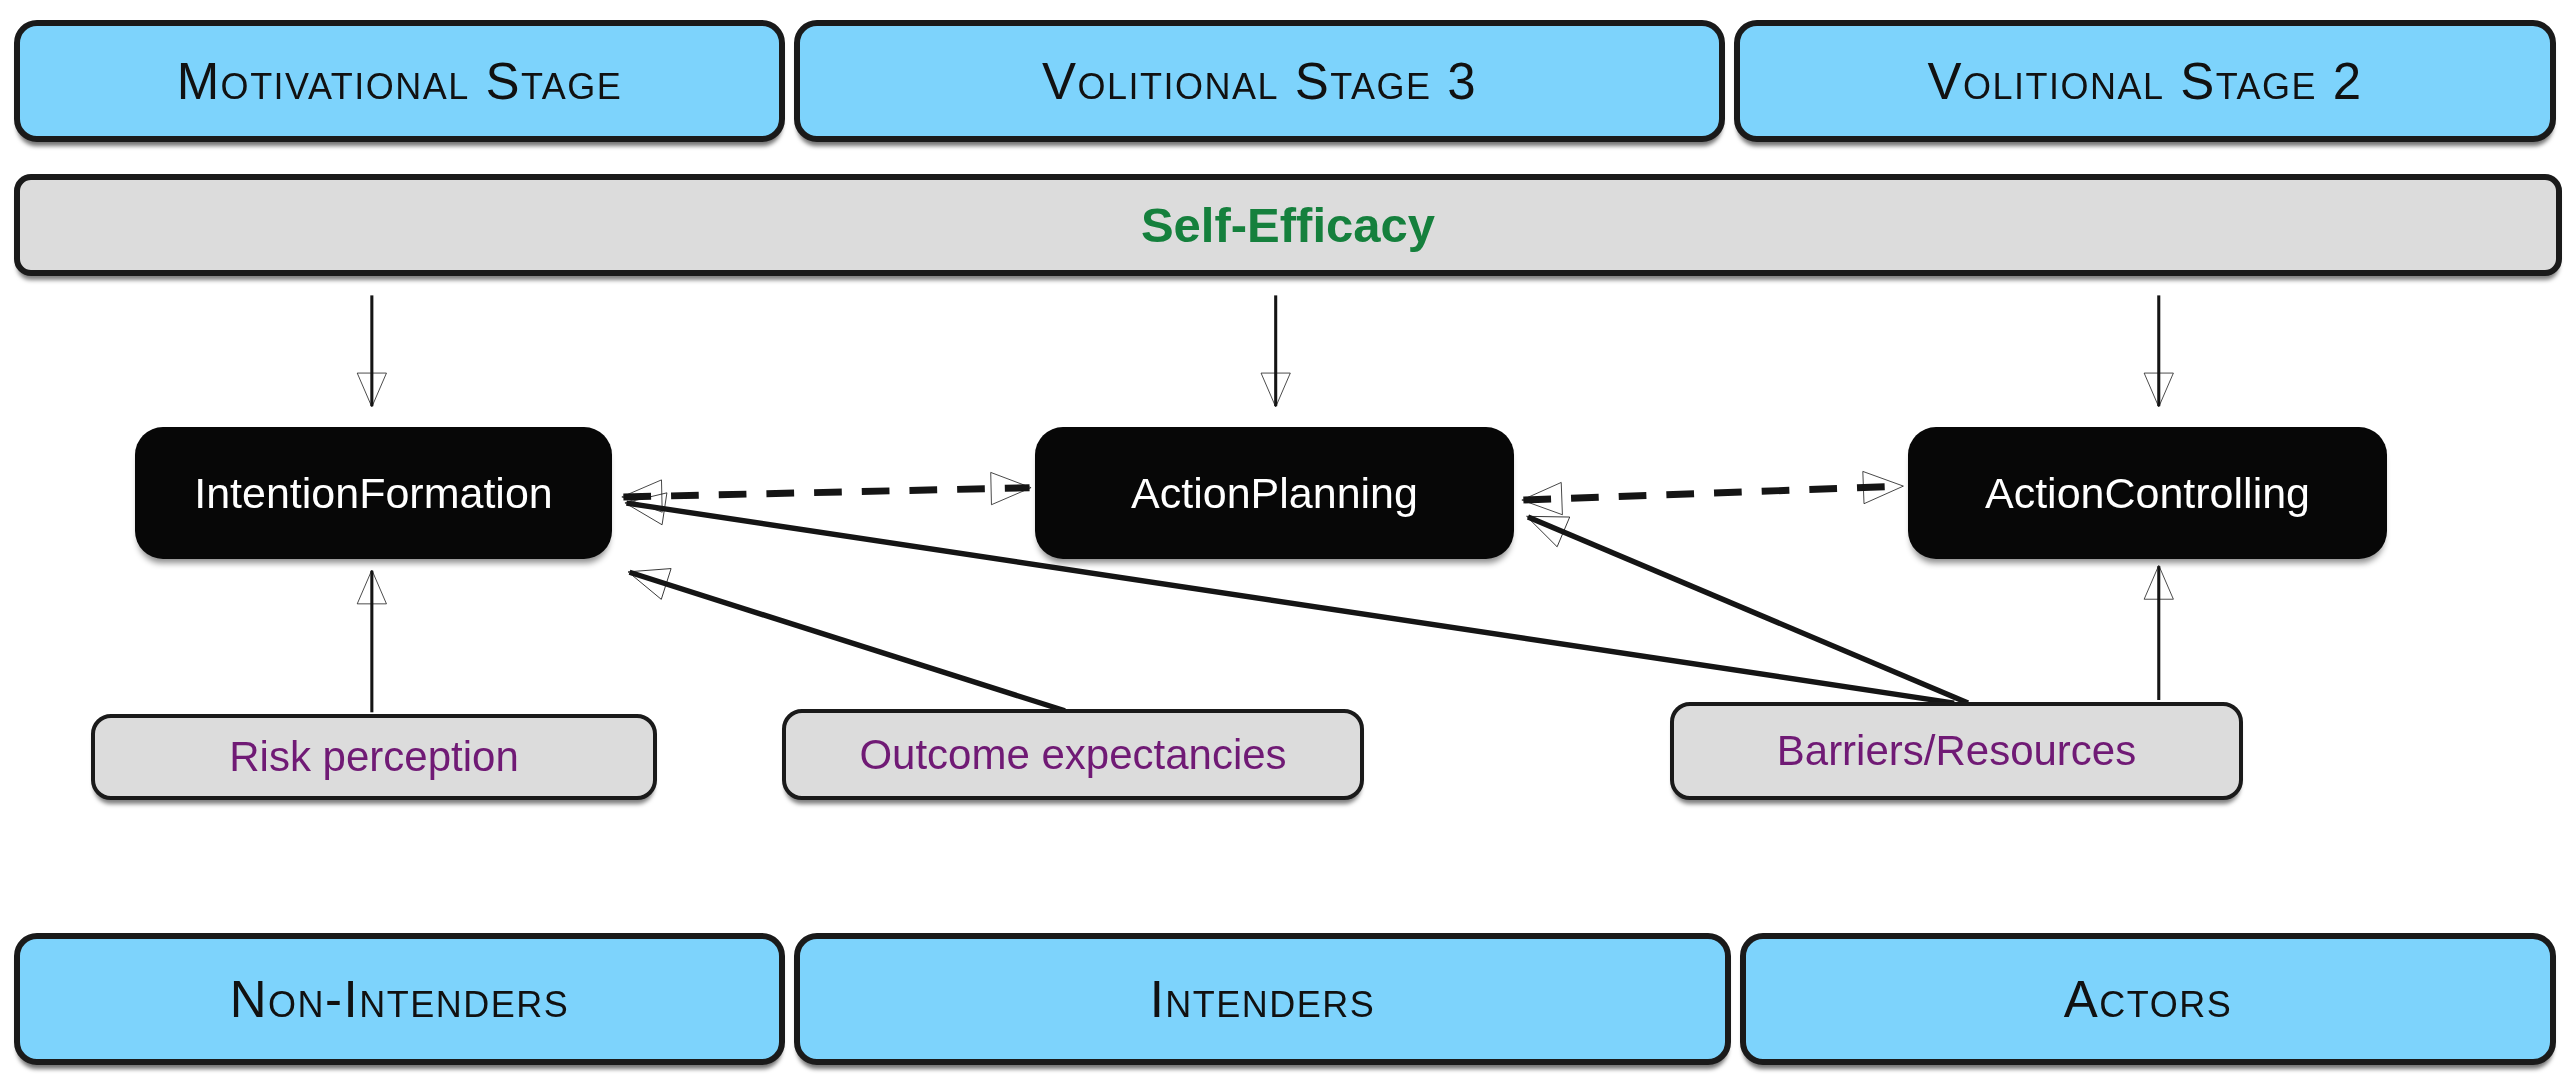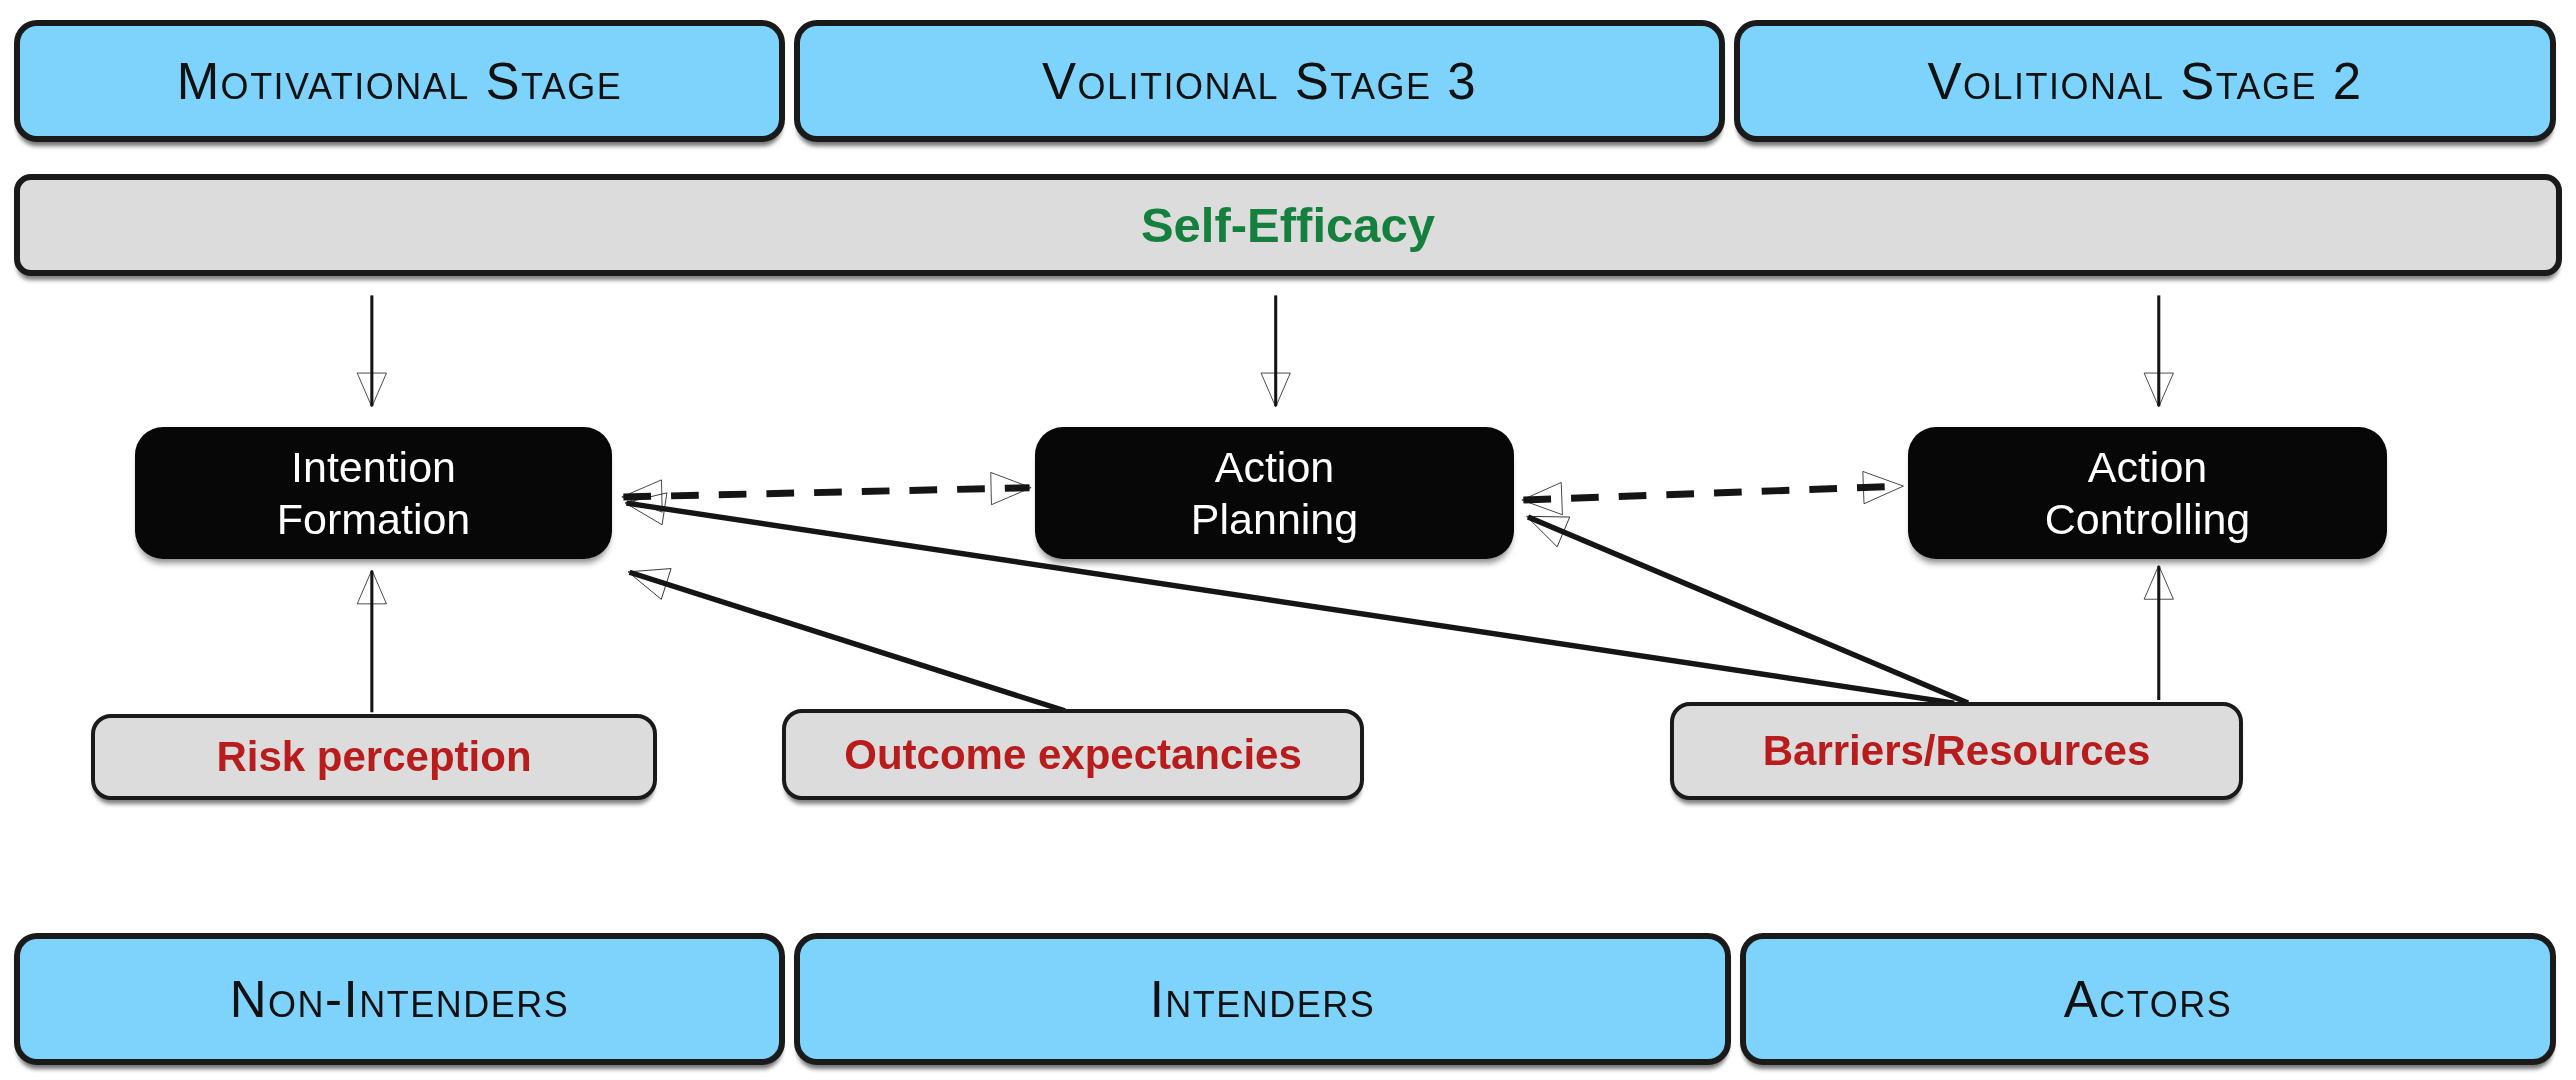--- a/index.html
+++ b/index.html
@@ -39,32 +39,31 @@
     color:#15803d;
     box-shadow:0 7px 4.6px -3.1px rgba(0,0,0,0.5);
   }
   
   .process{
     background:#070707;
     color:#ffffff;
     border-radius:28px;
     font-size:43px;
     line-height:1.22;
-    flex-direction:column;
+    flex-direction:row;
     box-shadow:0 7.7px 6.2px -3.8px rgba(0,0,0,0.45);
   }
   
   .determinant{
     background:#dcdcdc;
     border:4.6px solid #1a1a1a;
     border-radius:20px;
     font-size:42px;
-    color:#b91c1c;
+    color:#701a75;
     box-shadow:0 6.2px 4.6px -3.1px rgba(0,0,0,0.5);
-    font-weight:bold;
   }
   .connectors{
     position:absolute;
     left:0;top:0;
     width:2576px;height:1080px;
     pointer-events:none;
   }
   .connectors path{
     stroke:#151515;
     fill:none;

